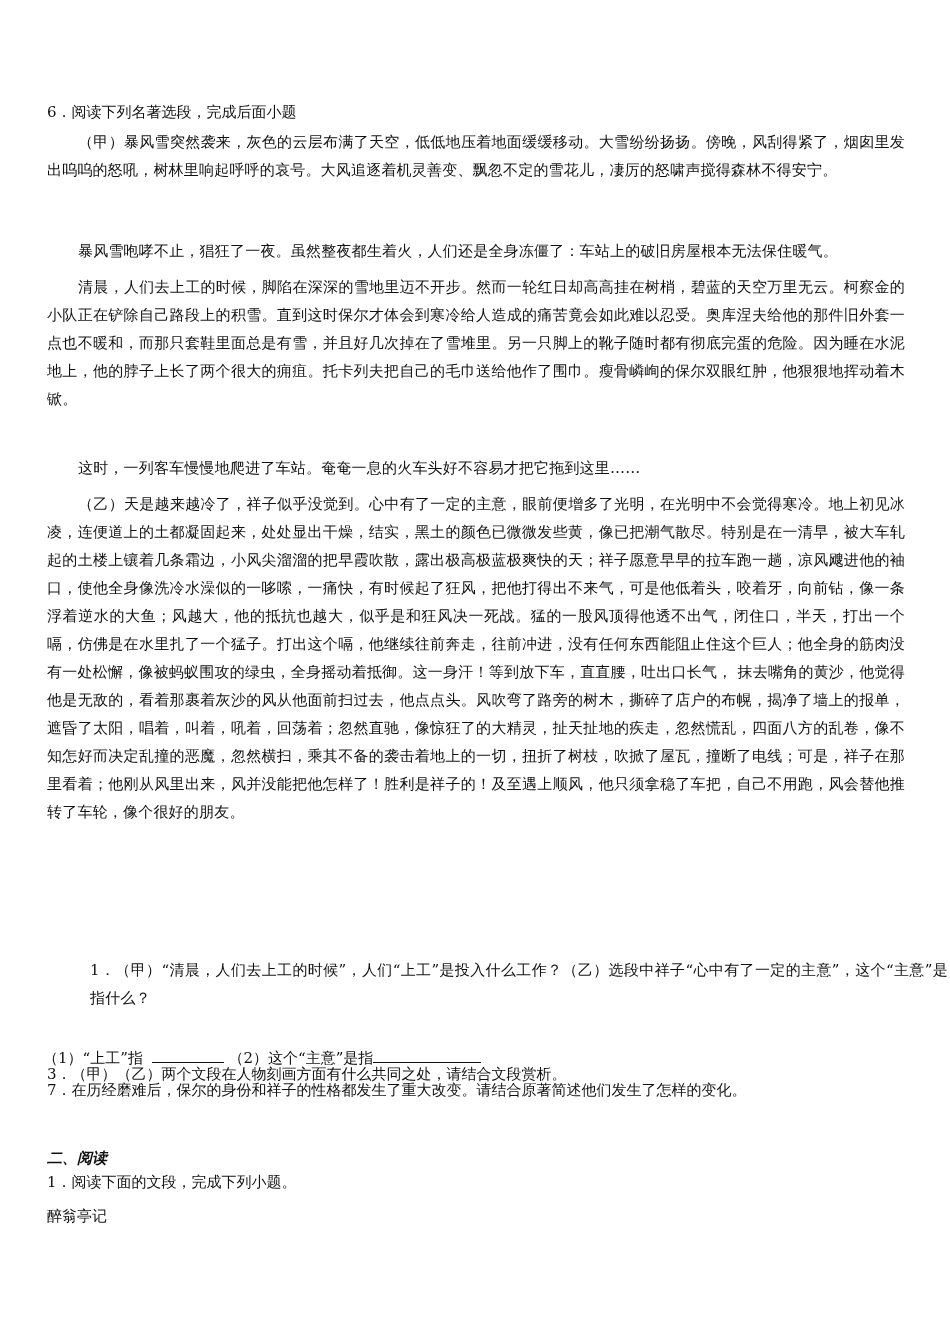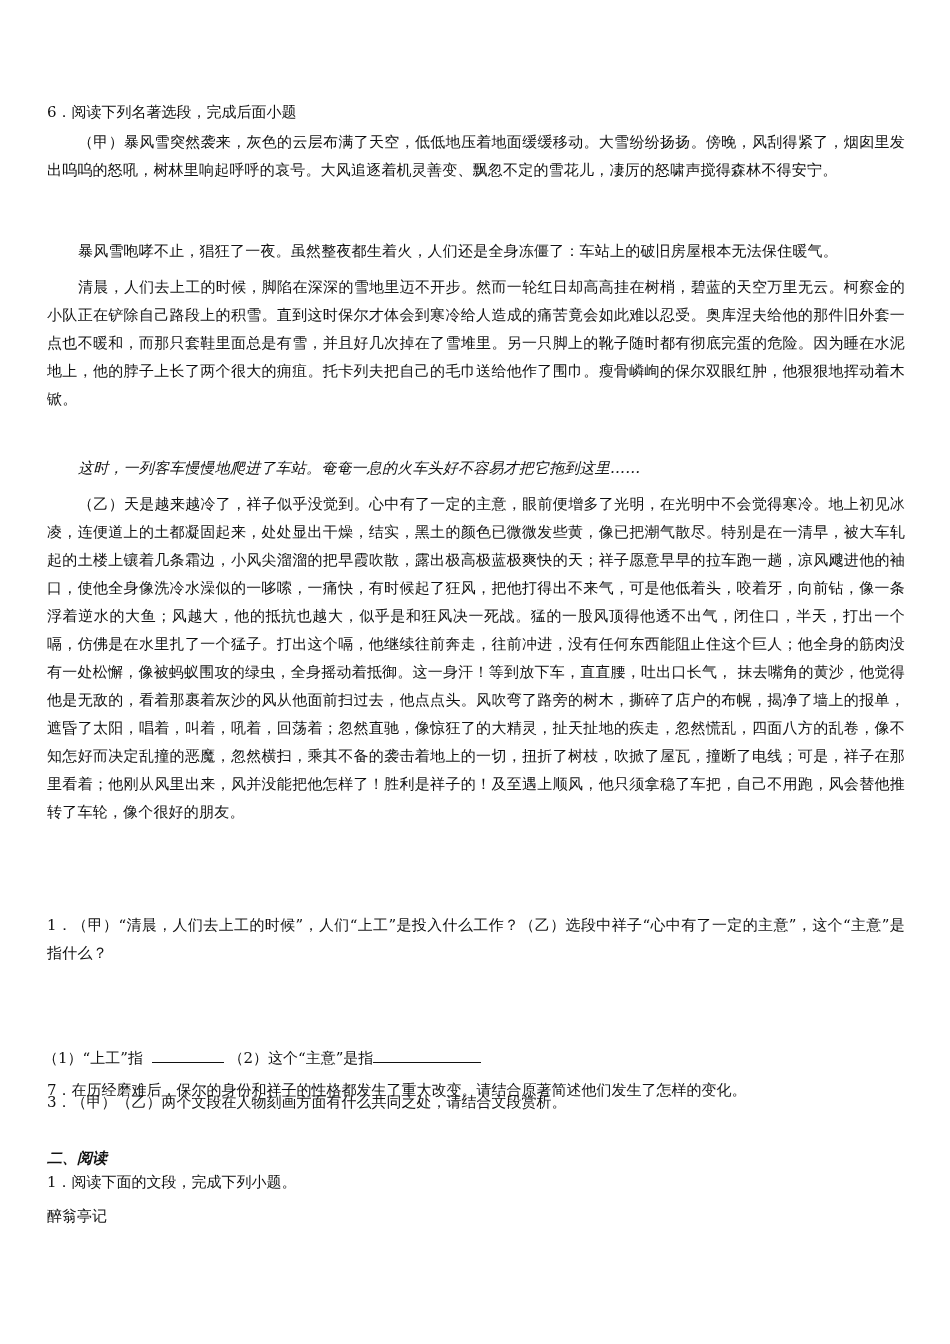--- a/index.html
+++ b/index.html
@@ -16,32 +16,32 @@
 </head>
 <body>
 
 <div class="page">
 
   <div class="line" style="top:102px;">6．阅读下列名著选段，完成后面小题</div>
 
   <div class="para indent" style="top:128px;">（甲）暴风雪突然袭来，灰色的云层布满了天空，低低地压着地面缓缓移动。大雪纷纷扬扬。傍晚，风刮得紧了，烟囱里发出呜呜的怒吼，树林里响起呼呼的哀号。大风追逐着机灵善变、飘忽不定的雪花儿，凄厉的怒啸声搅得森林不得安宁。</div>
   <div class="para indent" style="top:237px;">暴风雪咆哮不止，猖狂了一夜。虽然整夜都生着火，人们还是全身冻僵了：车站上的破旧房屋根本无法保住暖气。</div>
   <div class="para indent" style="top:273px;">清晨，人们去上工的时候，脚陷在深深的雪地里迈不开步。然而一轮红日却高高挂在树梢，碧蓝的天空万里无云。柯察金的小队正在铲除自己路段上的积雪。直到这时保尔才体会到寒冷给人造成的痛苦竟会如此难以忍受。奥库涅夫给他的那件旧外套一点也不暖和，而那只套鞋里面总是有雪，并且好几次掉在了雪堆里。另一只脚上的靴子随时都有彻底完蛋的危险。因为睡在水泥地上，他的脖子上长了两个很大的痈疽。托卡列夫把自己的毛巾送给他作了围巾。瘦骨嶙峋的保尔双眼红肿，他狠狠地挥动着木锨。</div>
-  <div class="para indent" style="top:454px;font-style:italic;">这时，一列客车慢慢地爬进了车站。奄奄一息的火车头好不容易才把它拖到这里……</div>
+  <div class="para indent" style="top:454px;">这时，一列客车慢慢地爬进了车站。奄奄一息的火车头好不容易才把它拖到这里……</div>
 
   <div class="para indent" style="top:490px;">（乙）天是越来越冷了，祥子似乎没觉到。心中有了一定的主意，眼前便增多了光明，在光明中不会觉得寒冷。地上初见冰凌，连便道上的土都凝固起来，处处显出干燥，结实，黑土的颜色已微微发些黄，像已把潮气散尽。特别是在一清早，被大车轧起的土楼上镶着几条霜边，小风尖溜溜的把早霞吹散，露出极高极蓝极爽快的天；祥子愿意早早的拉车跑一趟，凉风飕进他的袖口，使他全身像洗冷水澡似的一哆嗦，一痛快，有时候起了狂风，把他打得出不来气，可是他低着头，咬着牙，向前钻，像一条浮着逆水的大鱼；风越大，他的抵抗也越大，似乎是和狂风决一死战。猛的一股风顶得他透不出气，闭住口，半天，打出一个嗝，仿佛是在水里扎了一个猛子。打出这个嗝，他继续往前奔走，往前冲进，没有任何东西能阻止住这个巨人；他全身的筋肉没有一处松懈，像被蚂蚁围攻的绿虫，全身摇动着抵御。这一身汗！等到放下车，直直腰，吐出口长气， 抹去嘴角的黄沙，他觉得他是无敌的，看着那裹着灰沙的风从他面前扫过去，他点点头。风吹弯了路旁的树木，撕碎了店户的布幌，揭净了墙上的报单，遮昏了太阳，唱着，叫着，吼着，回荡着；忽然直驰，像惊狂了的大精灵，扯天扯地的疾走，忽然慌乱，四面八方的乱卷，像不知怎好而决定乱撞的恶魔，忽然横扫，乘其不备的袭击着地上的一切，扭折了树枝，吹掀了屋瓦，撞断了电线；可是，祥子在那里看着；他刚从风里出来，风并没能把他怎样了！胜利是祥子的！及至遇上顺风，他只须拿稳了车把，自己不用跑，风会替他推转了车轮，像个很好的朋友。</div>
 
-  <div class="para" style="top:911px;">1．（甲）“清晨，人们去上工的时候”，人们“上工”是投入什么工作？（乙）选段中祥子“心中有了一定的主意”，这个“主意”是指什么？</div>
+  <div class="para" style="top:956px;margin-left:43px;">1．（甲）“清晨，人们去上工的时候”，人们“上工”是投入什么工作？（乙）选段中祥子“心中有了一定的主意”，这个“主意”是指什么？</div>
 
   <div class="line" style="top:1046px; left:-4px;">
     <span>（1）“上工”指</span>
     <span class="blank" style="width:72px; margin-left:4px;"></span>
     <span>（2）这个“主意”是指</span><span class="blank" style="width:108px;"></span>
   </div>
 
   <div class="line" style="top:1080px;">7．在历经磨难后，保尔的身份和祥子的性格都发生了重大改变。请结合原著简述他们发生了怎样的变化。</div>
-  <div class="line" style="top:1092px;">3．（甲）（乙）两个文段在人物刻画方面有什么共同之处，请结合文段赏析。</div>
+  <div class="line" style="top:1064px;">3．（甲）（乙）两个文段在人物刻画方面有什么共同之处，请结合文段赏析。</div>
 
   <div class="line bold" style="top:1148px;">二、阅读</div>
   <div class="line" style="top:1172px;">1．阅读下面的文段，完成下列小题。</div>
   <div class="line" style="top:1206px;">醉翁亭记</div>
 
 </div>
 
 </body></html>

